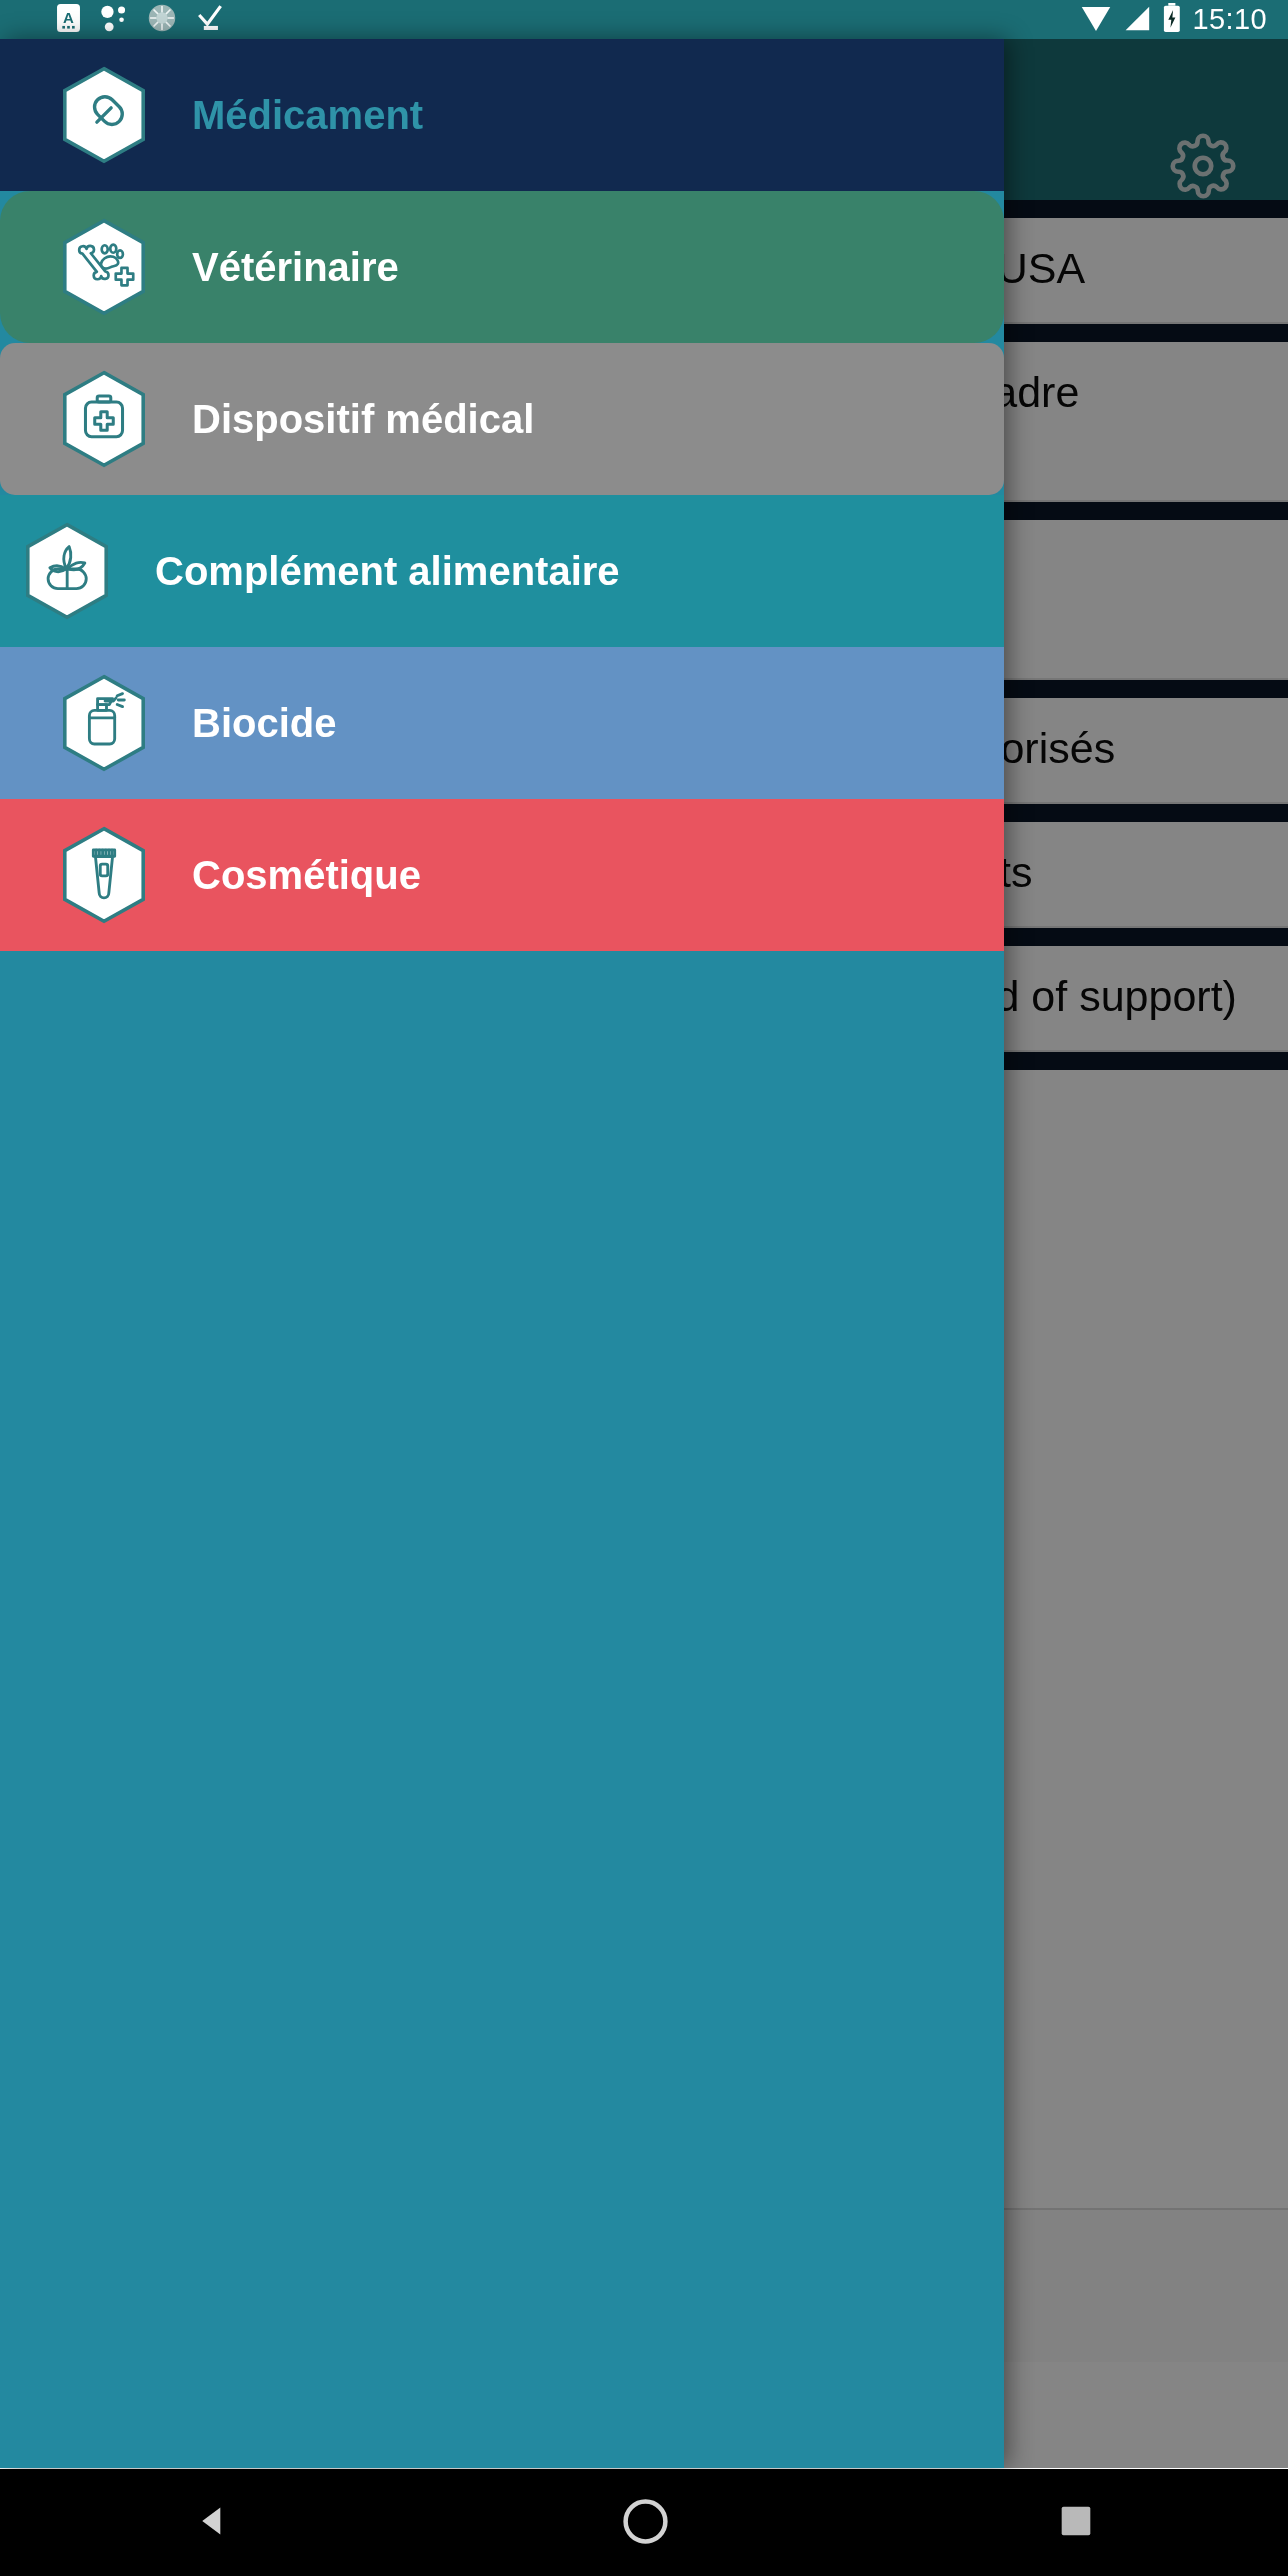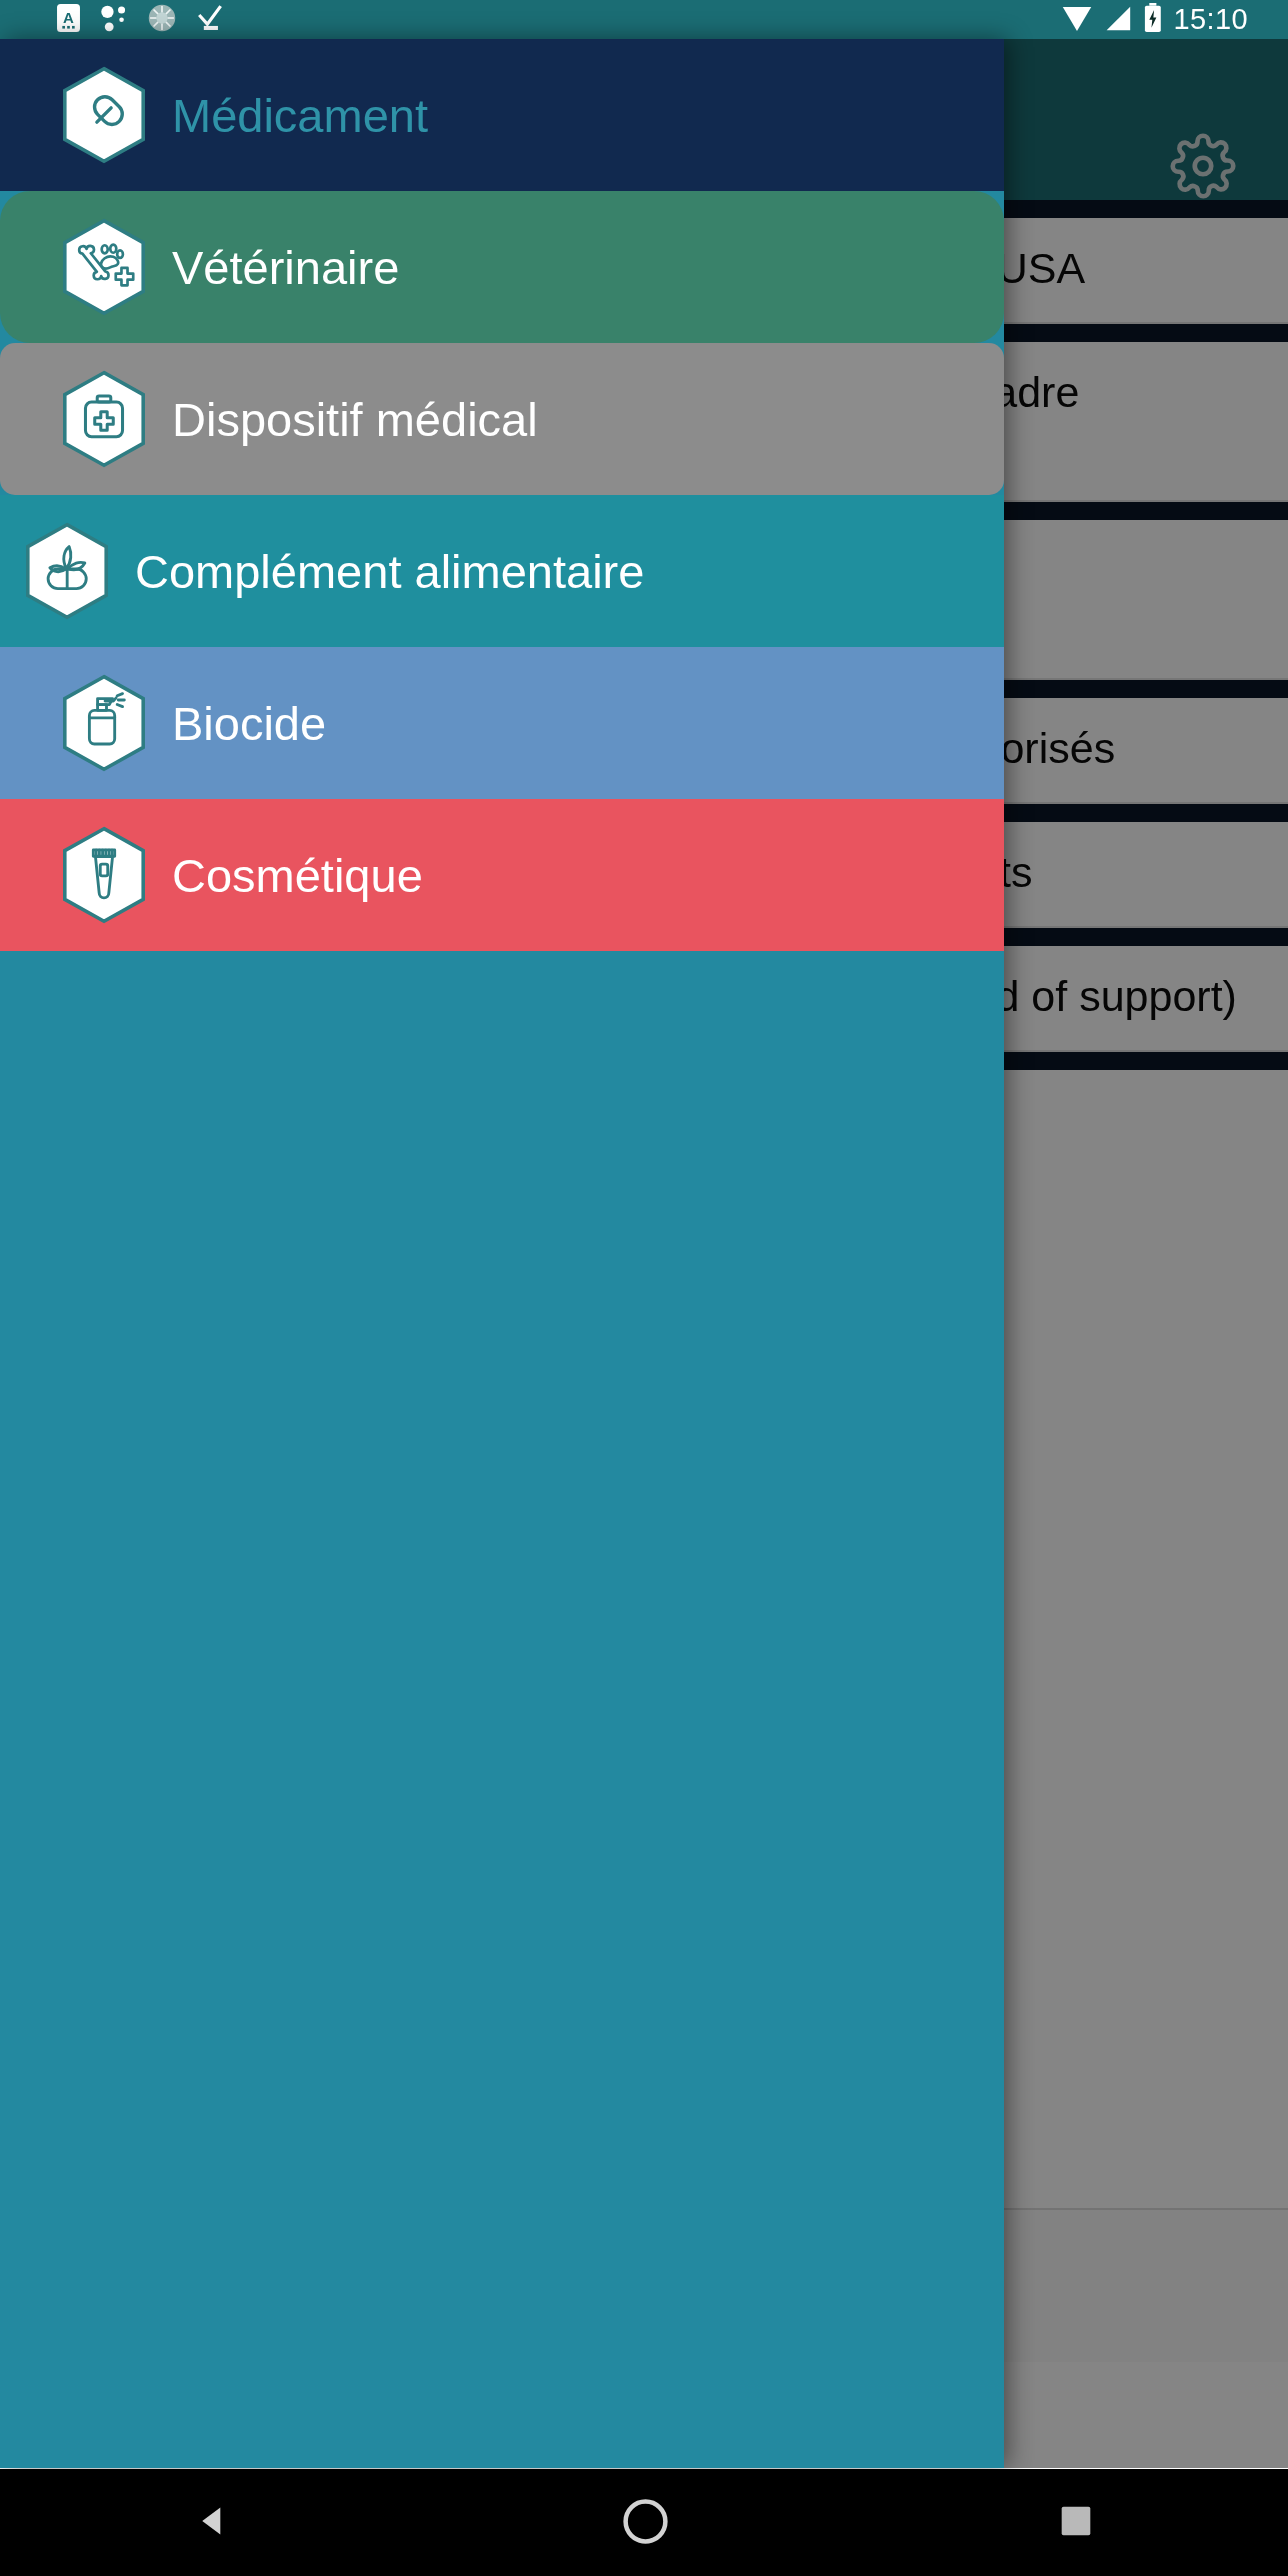--- a/index.html
+++ b/index.html
@@ -19,31 +19,31 @@
                 border-top:2.7px solid #dcdcdc;display:flex;align-items:center;justify-content:space-around;}
   .navtab{display:flex;flex-direction:column;align-items:center;gap:10.7px;}
   .navtab .tabicon{width:55px;height:55px;display:block;}
   .navtab .tablabel{font-size:30px;color:#3c3c3c;}
   .dimmer{position:absolute;left:0;top:39px;width:1288px;height:2429px;background:rgba(0,0,0,0.48);}
 
   
   .statusbar{position:absolute;left:0;top:0;width:1288px;height:39px;background:#1b6d74;
              display:flex;align-items:center;z-index:60;}
   .sb-left{display:flex;align-items:center;gap:18px;margin-left:55px;}
-  .sb-right{margin-left:auto;display:flex;align-items:center;gap:10.7px;margin-right:40px;}
+  .sb-right{margin-left:auto;display:flex;align-items:center;gap:10.7px;margin-right:21px;}
   .sb-ico{display:block;}
   .sb-time{font-size:29px;color:#fff;letter-spacing:0.4px;line-height:1;}
   .sb-dark{position:absolute;right:0;top:0;width:204px;height:39px;background:#0c2b26;z-index:59;}
 
   
   .drawer{position:absolute;left:0;top:39px;width:1004px;height:2429px;background:#2389a0;z-index:70;
           box-shadow:5.4px 0 23px rgba(0,0,0,.45);}
   .drawer-clip{position:absolute;left:0;top:0;width:1004px;height:2429px;overflow:hidden;}
   .drw-item{position:relative;display:flex;align-items:center;height:152px;width:1004px;box-sizing:border-box;padding-left:61px;}
-  .drw-label{font-size:47px;color:#ffffff;margin-left:25px;white-space:nowrap;font-weight:400;}
+  .drw-label{font-size:40px;color:#ffffff;margin-left:45px;white-space:nowrap;font-weight:700;}
   .drw-item.active .drw-label{color:#2f93a8;}
   .hexwrap{position:relative;width:86px;height:98px;flex:0 0 86px;}
   .hexwrap svg{display:block;}
 
   
   .navbar{position:absolute;left:0;bottom:0;width:1288px;height:107px;background:#000;
           display:flex;align-items:center;justify-content:space-around;z-index:80;}
   .navbar .nb{opacity:.92;}
 </style>
 </head>

